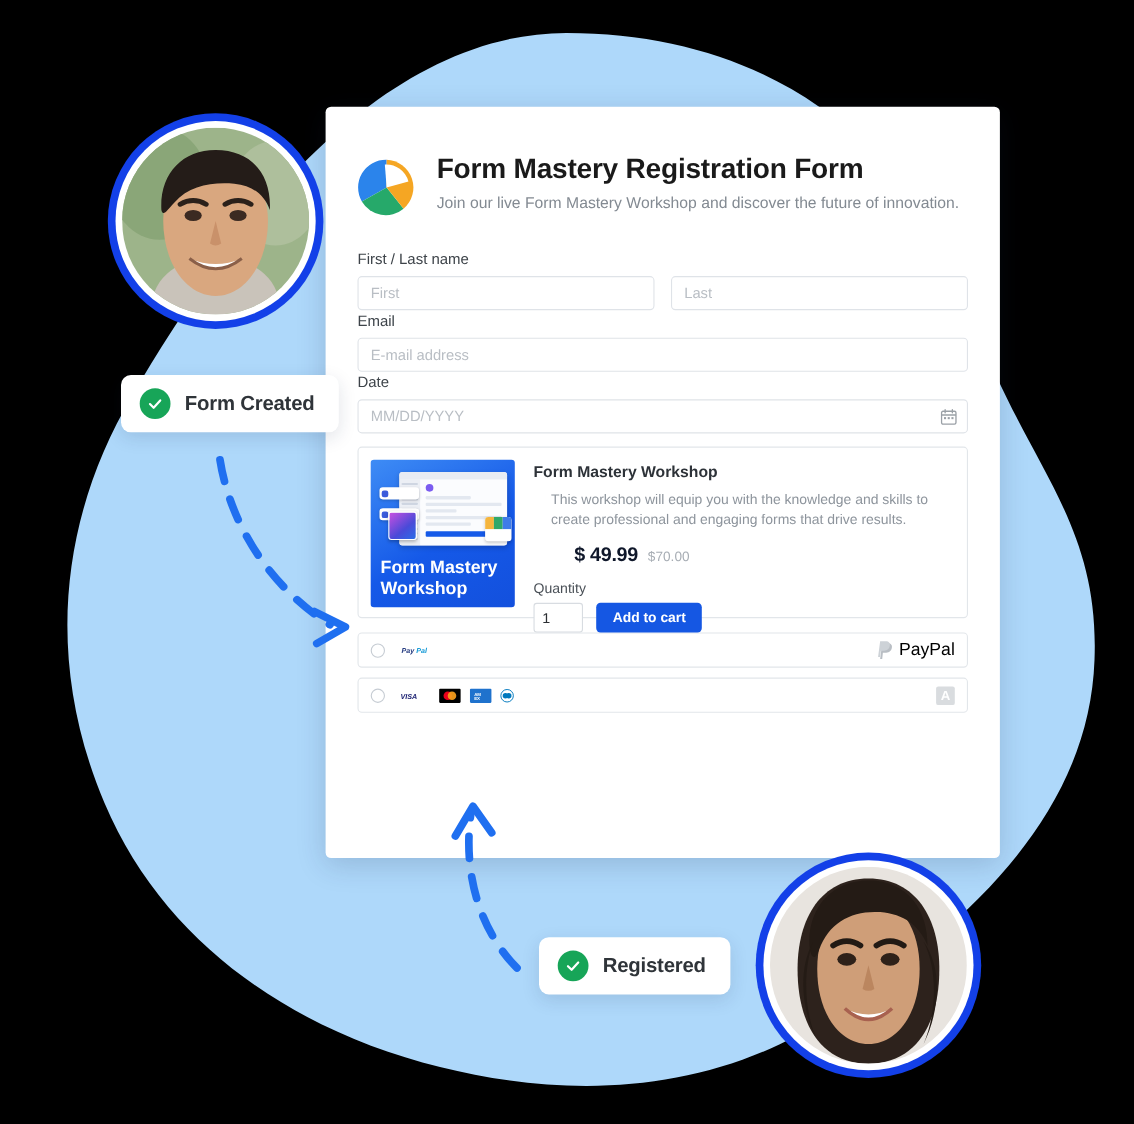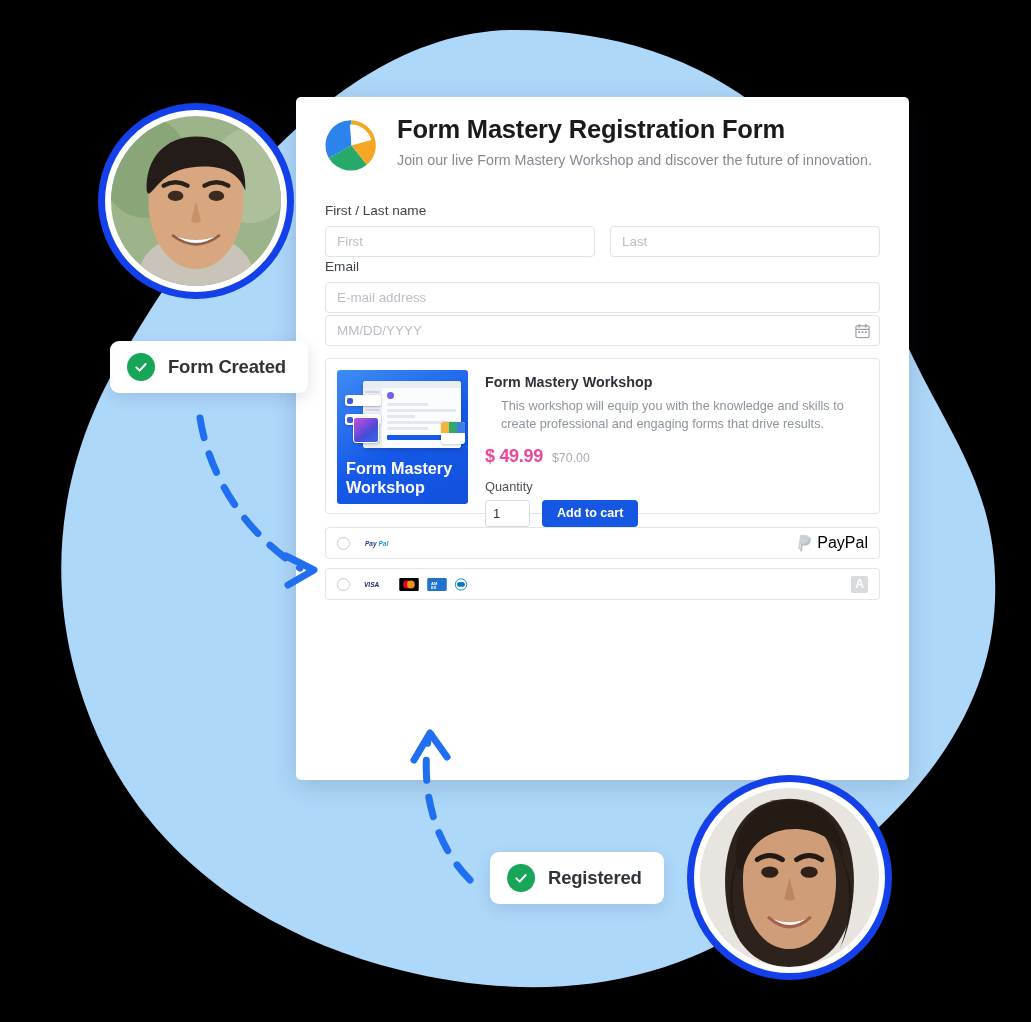--- a/index.html
+++ b/index.html
@@ -21,21 +21,21 @@
     left: 296px; top: 97px;
     width: 613px; height: 683px;
     background: #ffffff;
     border-radius: 5px;
     box-shadow: 0 6px 26px rgba(20,40,80,0.18);
     z-index: 5;
     padding: 0;
   }
 
   
-  .form-head { display: flex; align-items: flex-start; padding: 16px 30px 0 28px; }
+  .form-head { display: flex; align-items: flex-start; padding: 41px 30px 0 28px; }
   .brand-logo { width: 55px; height: 55px; flex: 0 0 55px; margin-right: 18px; margin-top: 5px; }
   .head-text { padding-top: 2px; }
   .form-title {
     font-size: 25.5px; font-weight: bold; color: #1a1a1a;
     letter-spacing: -0.2px; line-height: 1.12; margin: 0;
   }
   .form-sub {
     font-size: 14.3px; color: #838a92; margin: 7px 0 0 0; line-height: 1.3;
   }
 
@@ -110,21 +110,21 @@
     box-shadow: 0 1px 3px rgba(0,0,0,0.25); border: 1.5px solid #fff;
   }
   .prod-caption {
     position: absolute; left: 9px; right: 6px; bottom: 7px;
     color: #fff; font-size: 16.2px; font-weight: bold; line-height: 1.17;
   }
   .prod-info { padding: 4px 0 0 17px; flex: 1; }
   .prod-name { font-size: 14.3px; font-weight: bold; color: #2d3238; margin: 0; }
   .prod-desc { font-size: 12.7px; color: #8d949c; line-height: 1.45; margin: 7px 0 0 16px; max-width: 352px; }
   .price-row { margin-top: 12px; display: flex; align-items: baseline; gap: 9px; }
-  .price-now { font-size: 18px; font-weight: bold; color: #ec4899; letter-spacing: -0.3px; }
+  .price-now { font-size: 18px; font-weight: bold; color: #0f172a; letter-spacing: -0.3px; margin-left: 37px; }
   .price-old { font-size: 12.4px; color: #a7adb4; }
   .qty-label { font-size: 12.8px; color: #4a5057; margin-top: 12px; }
   .qty-row { display: flex; align-items: center; gap: 12px; margin-top: 6px; }
   .qty-inp {
     width: 45px; height: 27px; border: 1px solid #d8dce1; border-radius: 3px;
     padding: 0 7px; font-size: 13px; color: #2b2f33;
     font-family: "Liberation Sans", sans-serif; outline: none;
   }
   .btn-cart {
     background: #1557e3; color: #fff; border: 0; border-radius: 4px;
@@ -248,20 +248,21 @@
           <input class="inp" placeholder="Last" style="">
         </div>
       </div>
 
       <div class="fld-group">
         <label class="fld-label">Email</label>
         <input class="inp" placeholder="E-mail address" style="">
       </div>
 
       <div class="fld-group">
+        <label class="fld-label">Date</label>
         <div class="date-wrap">
           <input class="inp" placeholder="MM/DD/YYYY" style="">
           <svg class="cal-ic" viewBox="0 0 16 16">
             <rect x="1" y="2.5" width="14" height="12.5" rx="1.5" fill="none" stroke="#9aa0a6" stroke-width="1.3"></rect>
             <path d="M1 6.2 H15" stroke="#9aa0a6" stroke-width="1.3"></path>
             <path d="M4.5 1 V4 M11.5 1 V4" stroke="#9aa0a6" stroke-width="1.3" stroke-linecap="round"></path>
             <rect x="3.4" y="8.2" width="2" height="2" fill="#9aa0a6"></rect>
             <rect x="7" y="8.2" width="2" height="2" fill="#9aa0a6"></rect>
             <rect x="10.6" y="8.2" width="2" height="2" fill="#9aa0a6"></rect>
           </svg>

